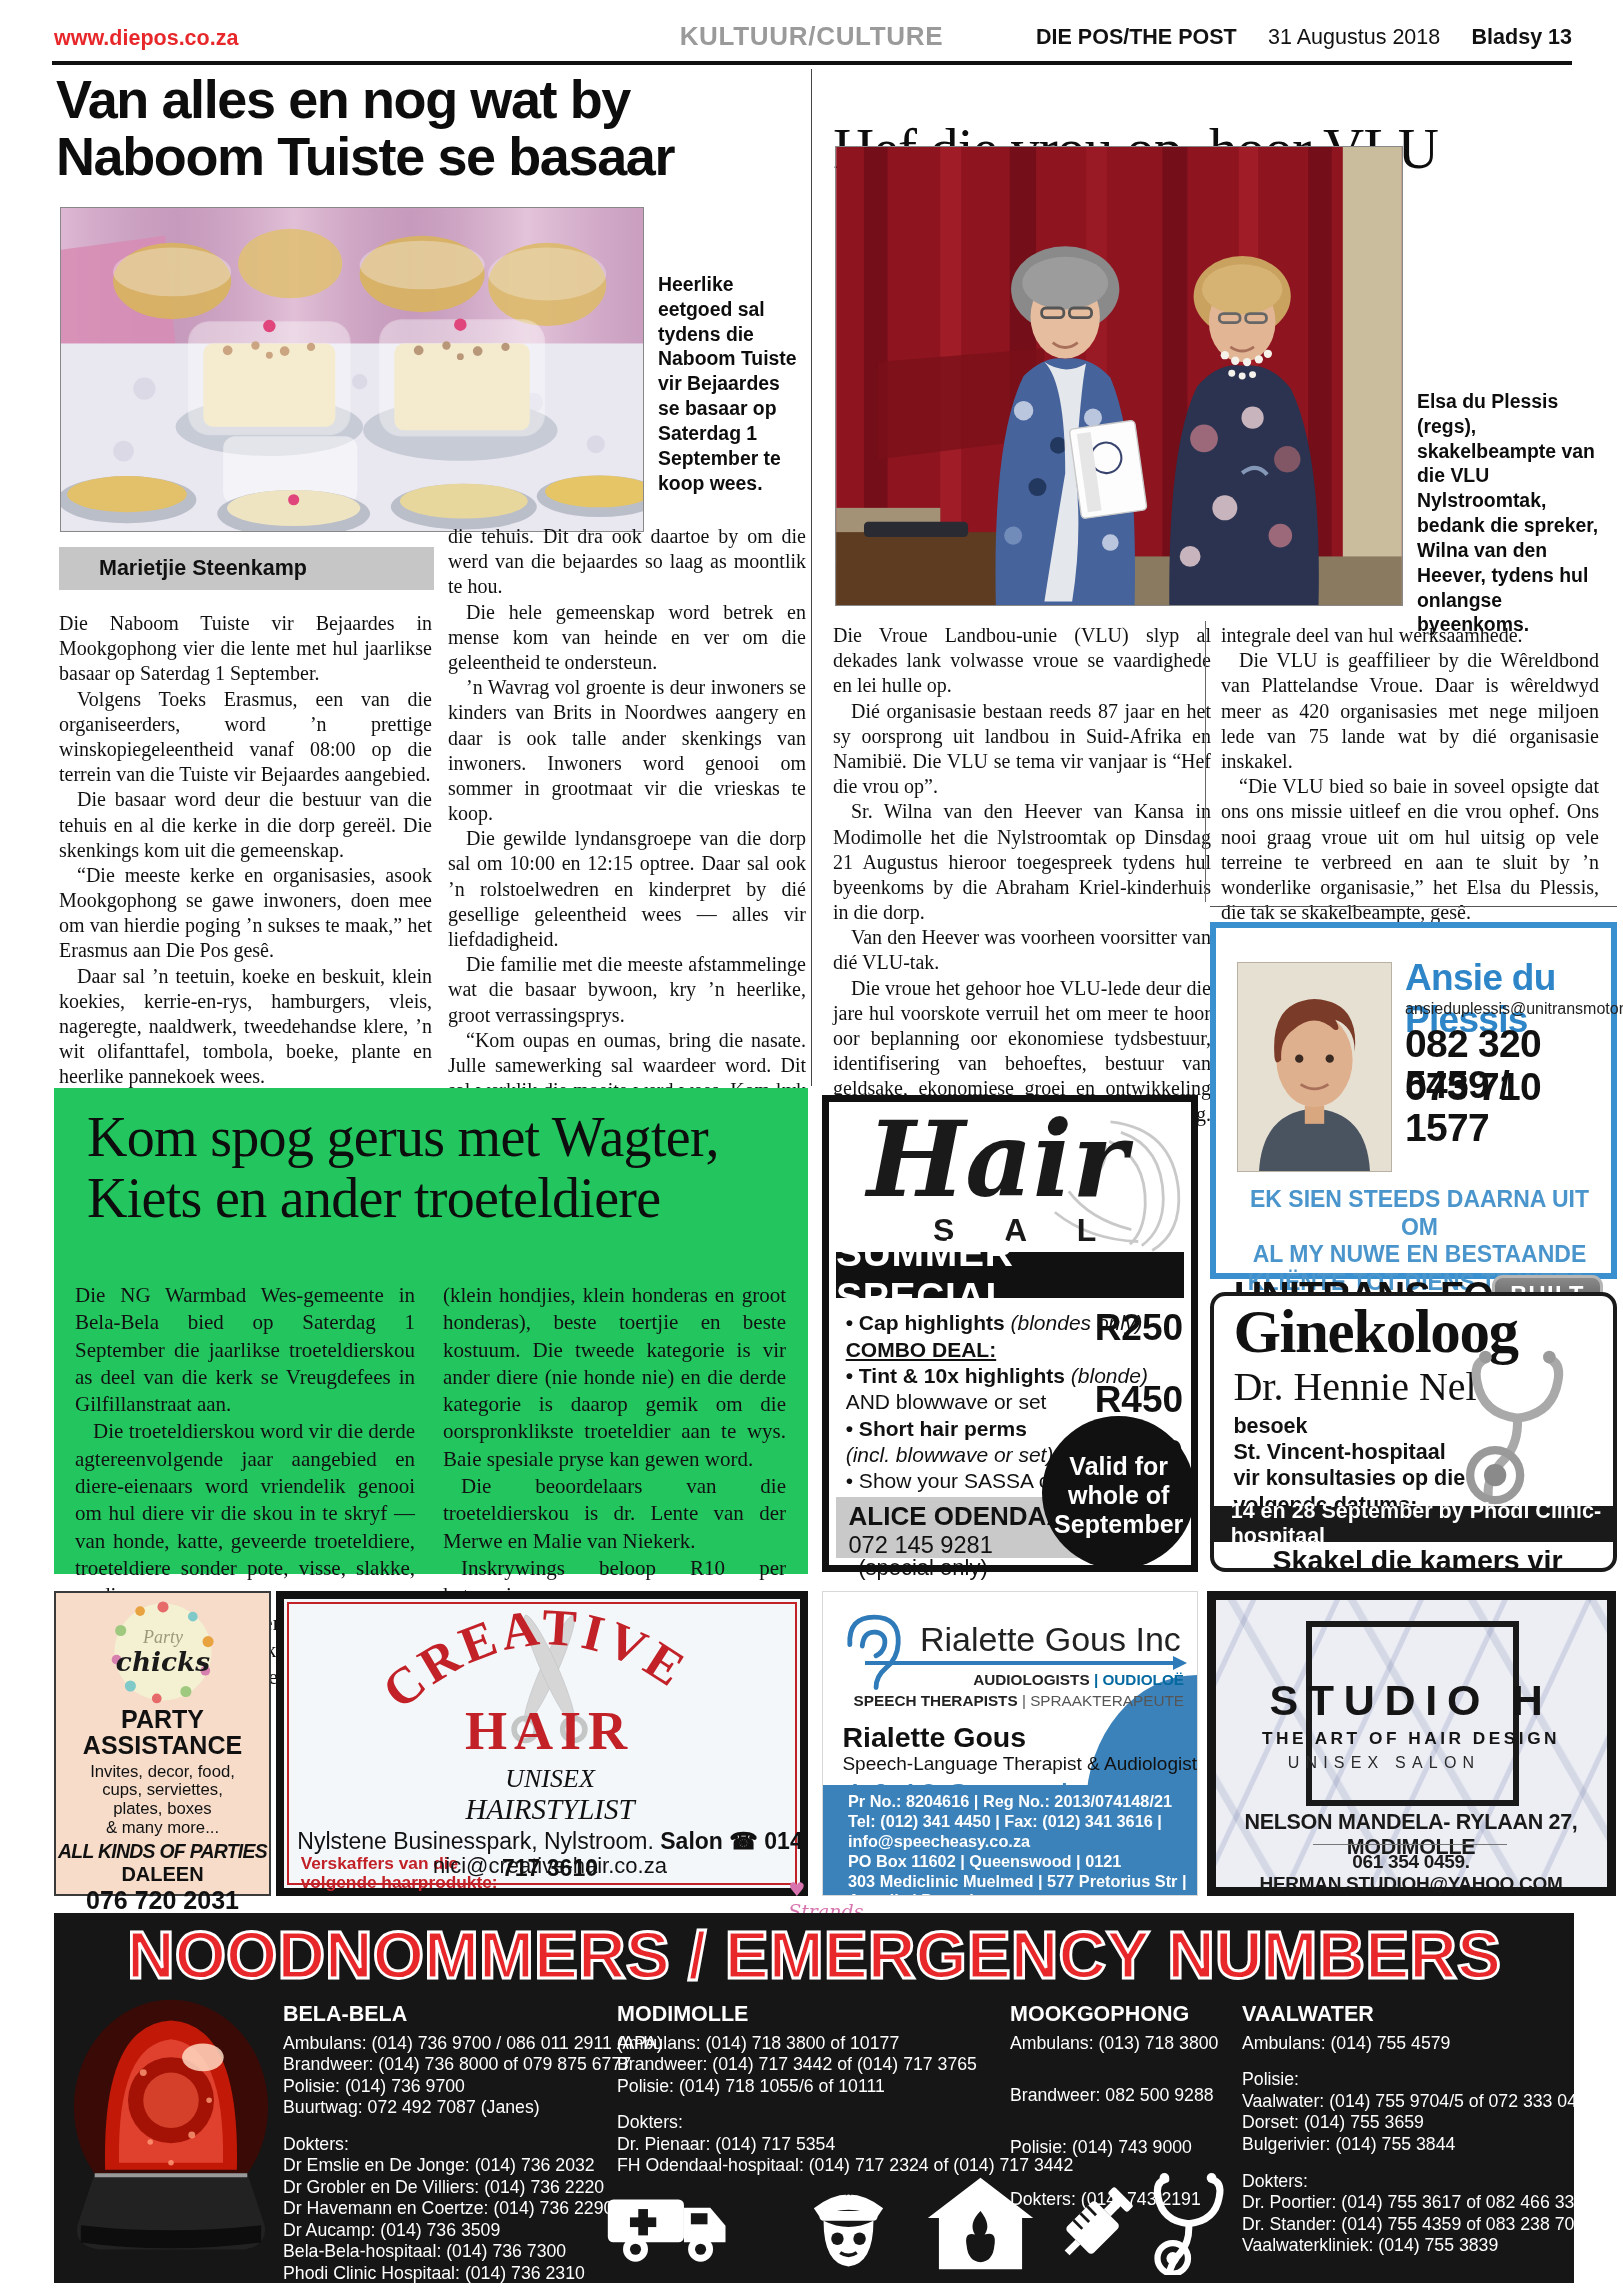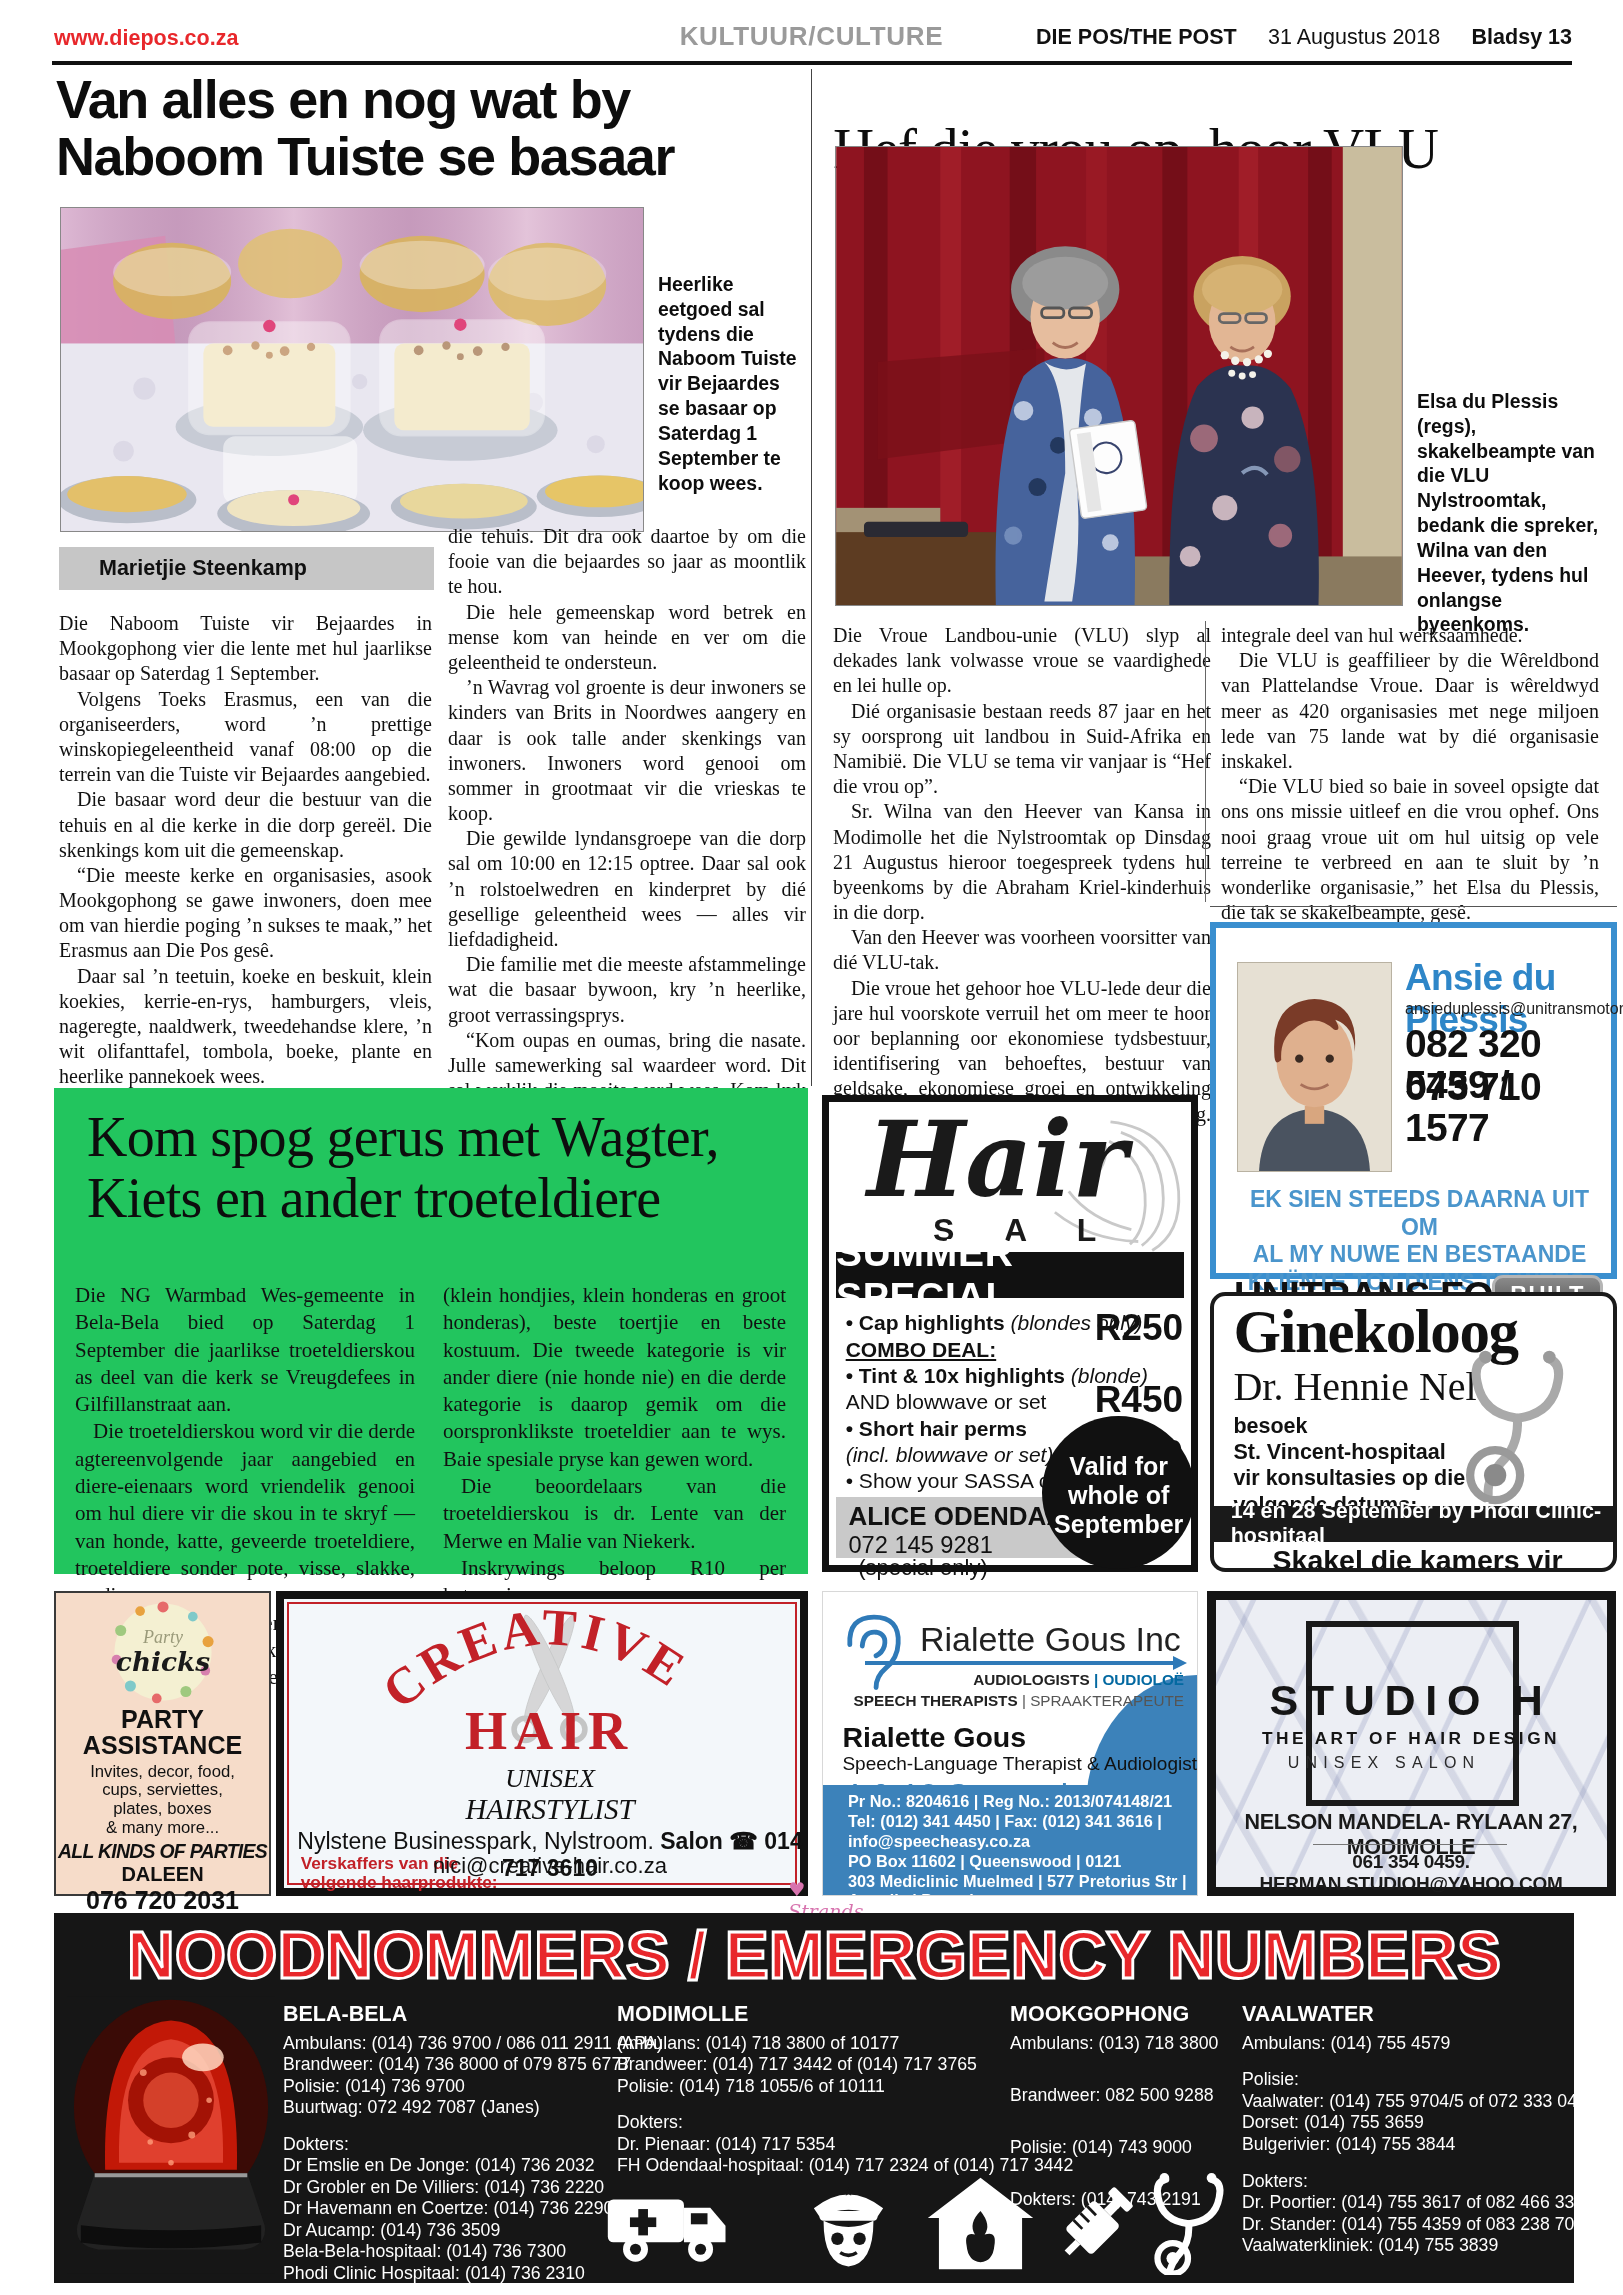--- a/index.html
+++ b/index.html
@@ -216,21 +216,21 @@
 
   <div class="abs bodycol" style="left:59px;top:611px;width:373px;">
     <p>Die Naboom Tuiste vir Bejaardes in Mookgophong vier die lente met hul jaarlikse basaar op Saterdag 1 September.</p>
     <p>Volgens Toeks Erasmus, een van die organiseerders, word ’n prettige winskopiegeleentheid vanaf 08:00 op die terrein van die Tuiste vir Bejaardes aangebied.</p>
     <p>Die basaar word deur die bestuur van die tehuis en al die kerke in die dorp gereël. Die skenkings kom uit die gemeenskap.</p>
     <p>“Die meeste kerke en organisasies, asook Mookgophong se gawe inwoners, doen mee om van hierdie poging ’n sukses te maak,” het Erasmus aan Die Pos gesê.</p>
     <p>Daar sal ’n teetuin, koeke en beskuit, klein koekies, kerrie-en-rys, hamburgers, vleis, nageregte, naaldwerk, tweedehandse klere, ’n wit olifanttafel, tombola, boeke, plante en heerlike pannekoek wees.</p>
     <p>Die basaar is al vir 14 jaar ’n jaarlikse instelling en die geld word aangewend vir</p>
   </div>
   <div class="abs bodycol" style="left:448px;top:524px;width:358px;">
-    <p>die tehuis. Dit dra ook daartoe by om die fooie van die bejaardes so jaar as moontlik te hou.</p>
+    <p>die tehuis. Dit dra ook daartoe by om die werd van die bejaardes so laag as moontlik te hou.</p>
     <p>Die hele gemeenskap word betrek en mense kom van heinde en ver om die geleentheid te ondersteun.</p>
     <p>’n Wavrag vol groente is deur inwoners se kinders van Brits in Noordwes aangery en daar is ook talle ander skenkings van inwoners. Inwoners word genooi om sommer in grootmaat vir die vrieskas te koop.</p>
     <p>Die gewilde lyndansgroepe van die dorp sal om 10:00 en 12:15 optree. Daar sal ook ’n rolstoelwedren en kinderpret by dié gesellige geleentheid wees — alles vir liefdadigheid.</p>
     <p>Die familie met die meeste afstammelinge wat die basaar bywoon, kry ’n heerlike, groot verrassingsprys.</p>
     <p>“Kom oupas en oumas, bring die nasate. Julle samewerking sal waardeer word. Dit sal werklik die moeite werd wees. Kom kyk gerus en ondersteun ons lieflike tehuis,” het Erasmus versoek.</p>
   </div>
 
   <div class="abs h2a" style="left:833px;top:76px;width:784px;">Hef die vrou op, hoor VLU</div>
 
   <div class="abs photo-frame" style="left:836px;top:147px;width:566px;height:458px;">

